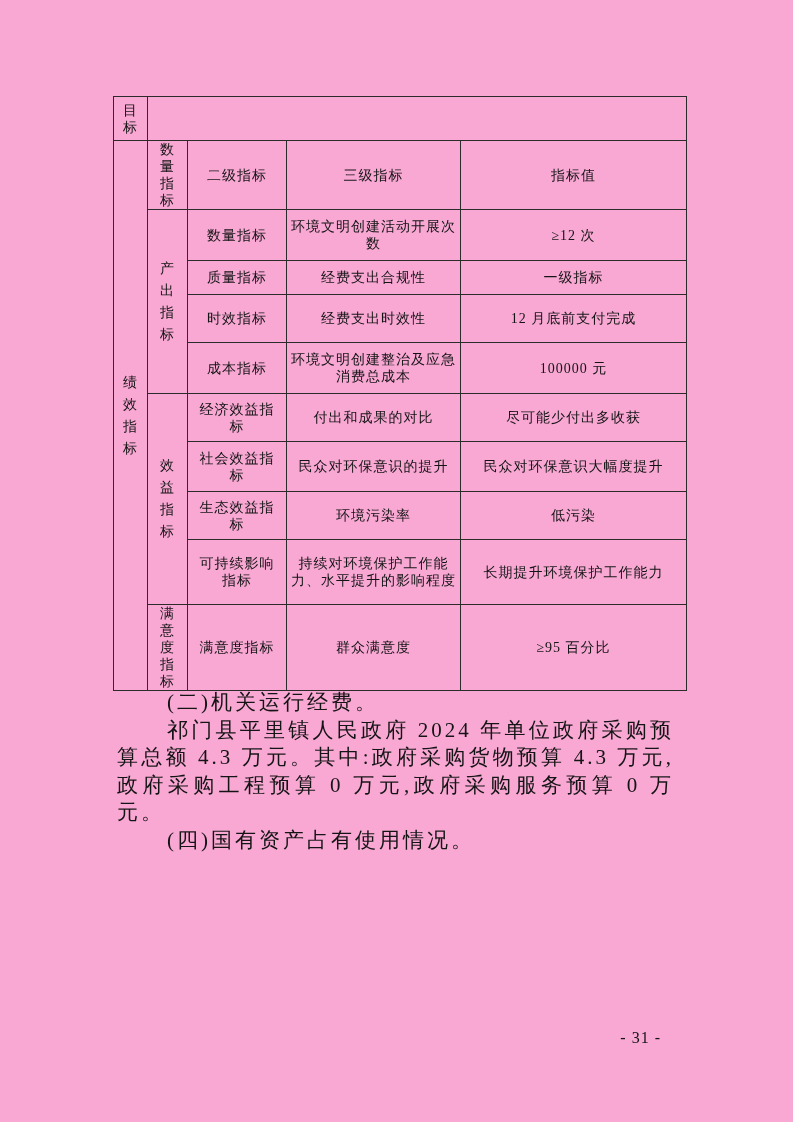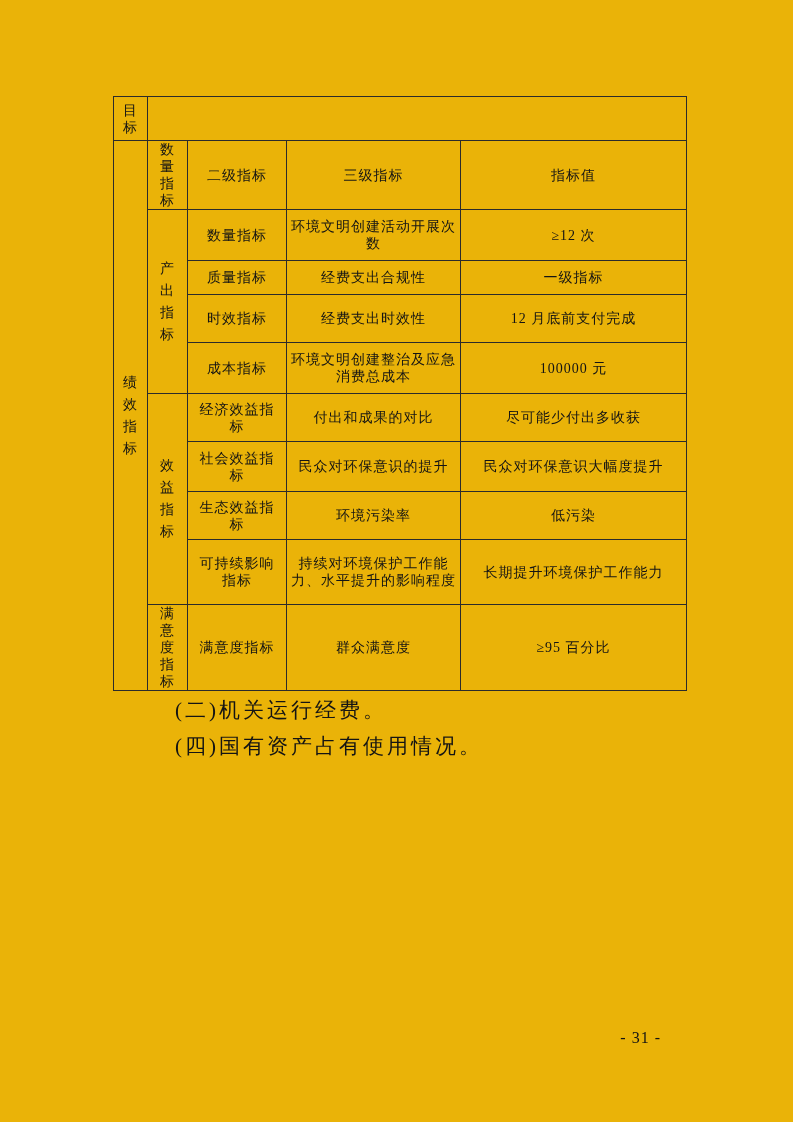--- a/index.html
+++ b/index.html
@@ -1,20 +1,20 @@
 <!DOCTYPE html>
 <html><head>
 <meta charset="utf-8">
 <style>
   html, body { margin: 0; padding: 0; background: #ffffff; }
   .page {
     position: relative;
     width: 793px;
     height: 1122px;
-    background: #eab308;
+    background: #f9a8d4;
     color: #141414;
     font-family: "Liberation Serif", "DejaVu Serif", serif;
     overflow: hidden;
   }
 
   
   table.perf {
     position: absolute;
     left: 113px;
     top: 96px;
@@ -61,21 +61,21 @@
     position: absolute;
     left: 117px;
     top: 689px;
     width: 557px;
     font-size: 21px;
     line-height: 27.5px;
     letter-spacing: 3px;
     text-align: justify;
   }
   .body-text p {
-    margin: 8px;
+    margin: 0;
     text-indent: 50px;
   }
 
   
   .page-number {
     position: absolute;
     right: 132px;
     top: 1029px;
     font-size: 16px;
     letter-spacing: 1px;
@@ -165,18 +165,19 @@
         </td>
         <td class="c3">满意度指标</td>
         <td>群众满意度</td>
         <td>≥95 百分比</td>
       </tr>
     </tbody>
   </table>
 
   <div class="body-text">
     <p>(二)机关运行经费。</p>
+    <p>祁门县平里镇人民政府 2024 年单位政府采购预算总额 4.3 万元。其中:政府采购货物预算 4.3 万元,政府采购工程预算 0 万元,政府采购服务预算 0 万元。</p>
     <p>(四)国有资产占有使用情况。</p>
   </div>
 
   <div class="page-number">- 31 -</div>
 
 </div>
 
 </body></html>

